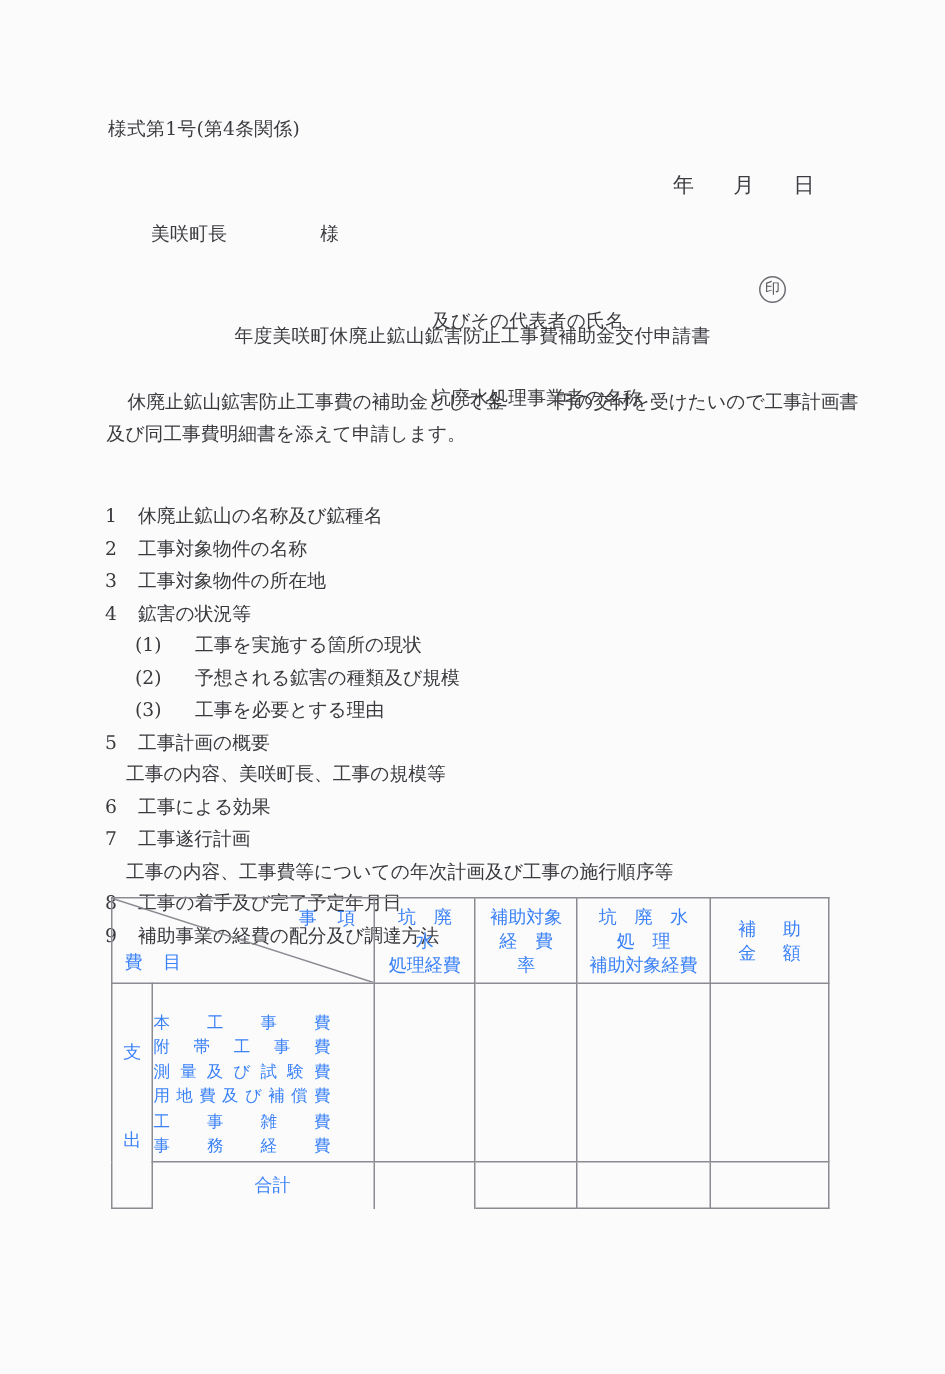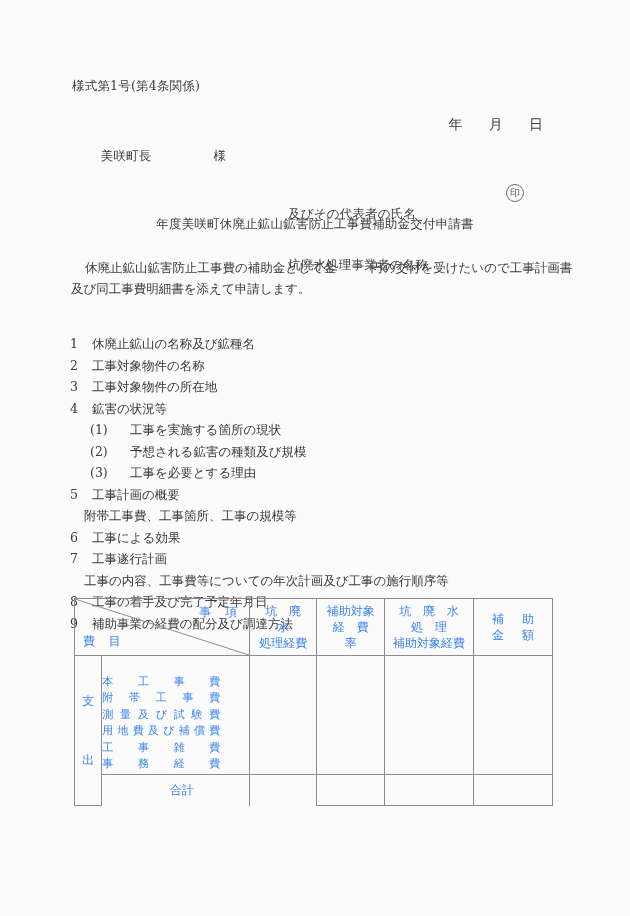--- a/index.html
+++ b/index.html
@@ -234,21 +234,21 @@
     <div class="li"><span class="num">1</span><span>休廃止鉱山の名称及び鉱種名</span></div>
     <div class="li"><span class="num">2</span><span>工事対象物件の名称</span></div>
     <div class="li"><span class="num">3</span><span>工事対象物件の所在地</span></div>
     <div class="li"><span class="num">4</span><span>鉱害の状況等</span></div>
 
     <div class="li"><span class="sub"></span><span class="subn">(1)</span><span>工事を実施する箇所の現状</span></div>
     <div class="li"><span class="sub"></span><span class="subn">(2)</span><span>予想される鉱害の種類及び規模</span></div>
     <div class="li"><span class="sub"></span><span class="subn">(3)</span><span>工事を必要とする理由</span></div>
 
     <div class="li"><span class="num">5</span><span>工事計画の概要</span></div>
-    <div class="li"><span class="cont"></span><span>附帯工事費、工事箇所、工事の規模等</span></div>
+    <div class="li"><span class="cont"></span><span>工事の内容、美咲町長、工事の規模等</span></div>
 
     <div class="li"><span class="num">6</span><span>工事による効果</span></div>
     <div class="li"><span class="num">7</span><span>工事遂行計画</span></div>
     <div class="li"><span class="cont"></span><span>工事の内容、工事費等についての年次計画及び工事の施行順序等</span></div>
 
     <div class="li"><span class="num">8</span><span>工事の着手及び完了予定年月日</span></div>
     <div class="li"><span class="num">9</span><span>補助事業の経費の配分及び調達方法</span></div>
   </div>
 
   <table id="fee-table">

